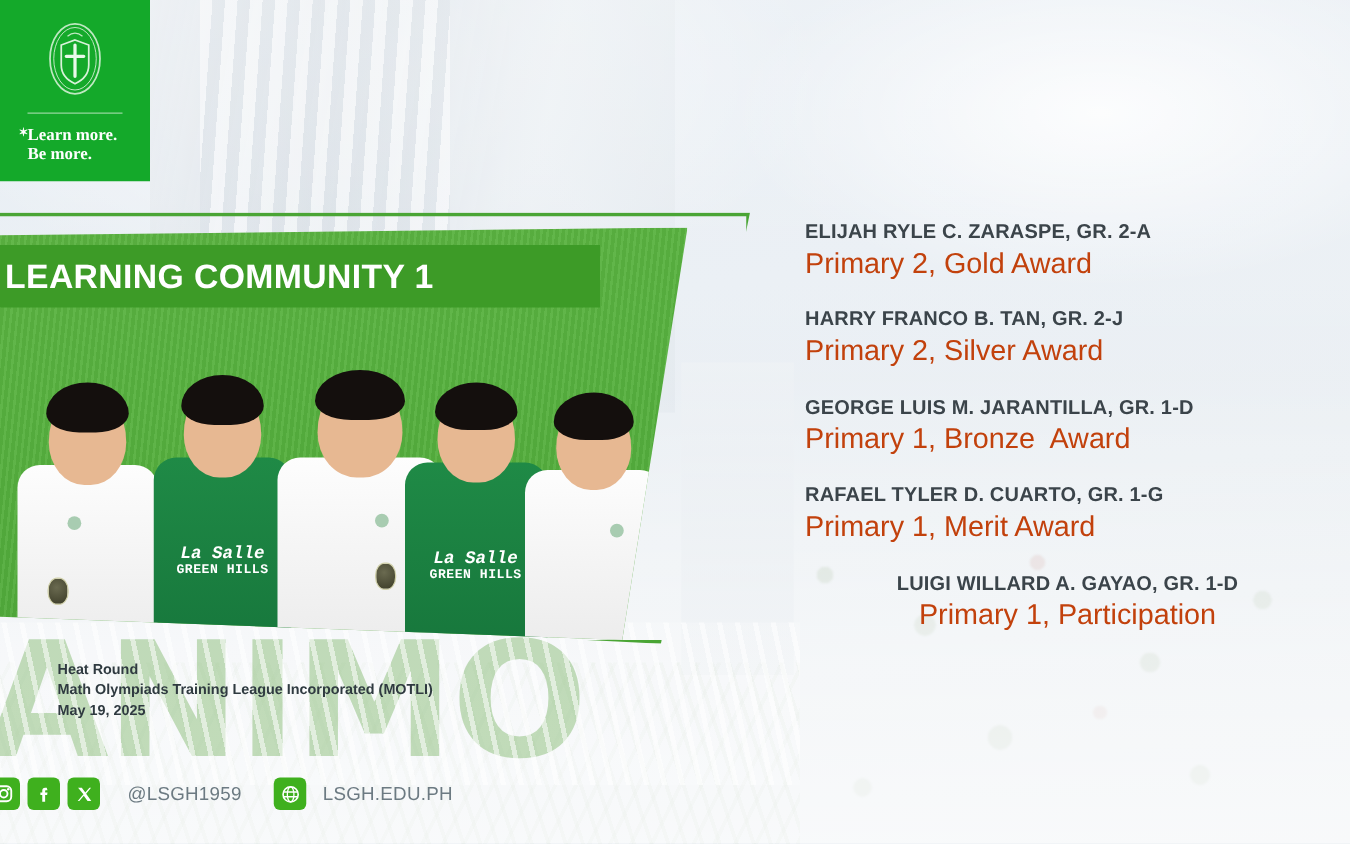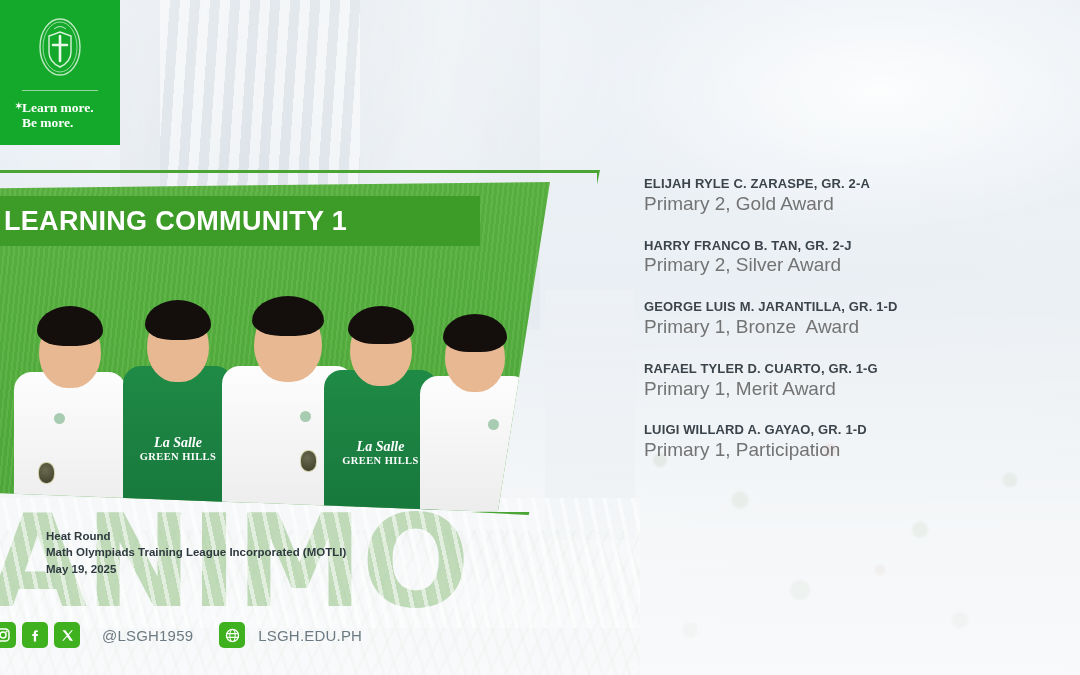--- a/index.html
+++ b/index.html
@@ -146,35 +146,35 @@
   }
   .crest {
     position:absolute; width:17px; height:22px; border-radius:46%;
     background:radial-gradient(circle at 42% 35%, #6a6a50, #3b3b27);
     border:1.5px solid #cfcfa8;
   }
   .patch { position:absolute; width:11px; height:11px; border-radius:50%; background:rgba(70,150,90,.45); }
   .jersey-text {
     position:absolute; left:50%; transform:translateX(-50%);
     color:#fff; text-align:center; width:100%;
-    font-family:Liberation Serif, serif; line-height:1.05;
+    font-family:Liberation Mono, monospace; line-height:1.05;
   }
   .jersey-text .l1 { font-size:14px; font-style:italic; font-weight:bold; }
   .jersey-text .l2 { font-size:10.5px; font-weight:bold; letter-spacing:.4px; }
 
   
   .awards { position:absolute; left:644px; top:176px; width:420px; }
   .award { margin-bottom:21px; }
-  .award:last-child { margin-bottom:0; }
+  .award:last-child { margin-bottom:0;text-align:center; }
   .award .nm {
-    font-size:13px; font-weight:bold; color:#3b444a; letter-spacing:.15px;
+    font-size:16px; font-weight:bold; color:#3b444a; letter-spacing:.15px;
     line-height:1.22; white-space:nowrap;
   }
   .award .sub {
-    font-size:19px; color:#737373; line-height:1.3; white-space:pre;
+    font-size:23px; color:#c2410c; line-height:1.3; white-space:pre;
   }
 
   
   .caption {
     position:absolute; left:46px; top:528px; width:460px;
     font-size:11.5px; font-weight:bold; color:#2f3a40; line-height:1.42;
   }
 
   
   .social { position:absolute; left:4px; top:622px; display:flex; align-items:center; }

